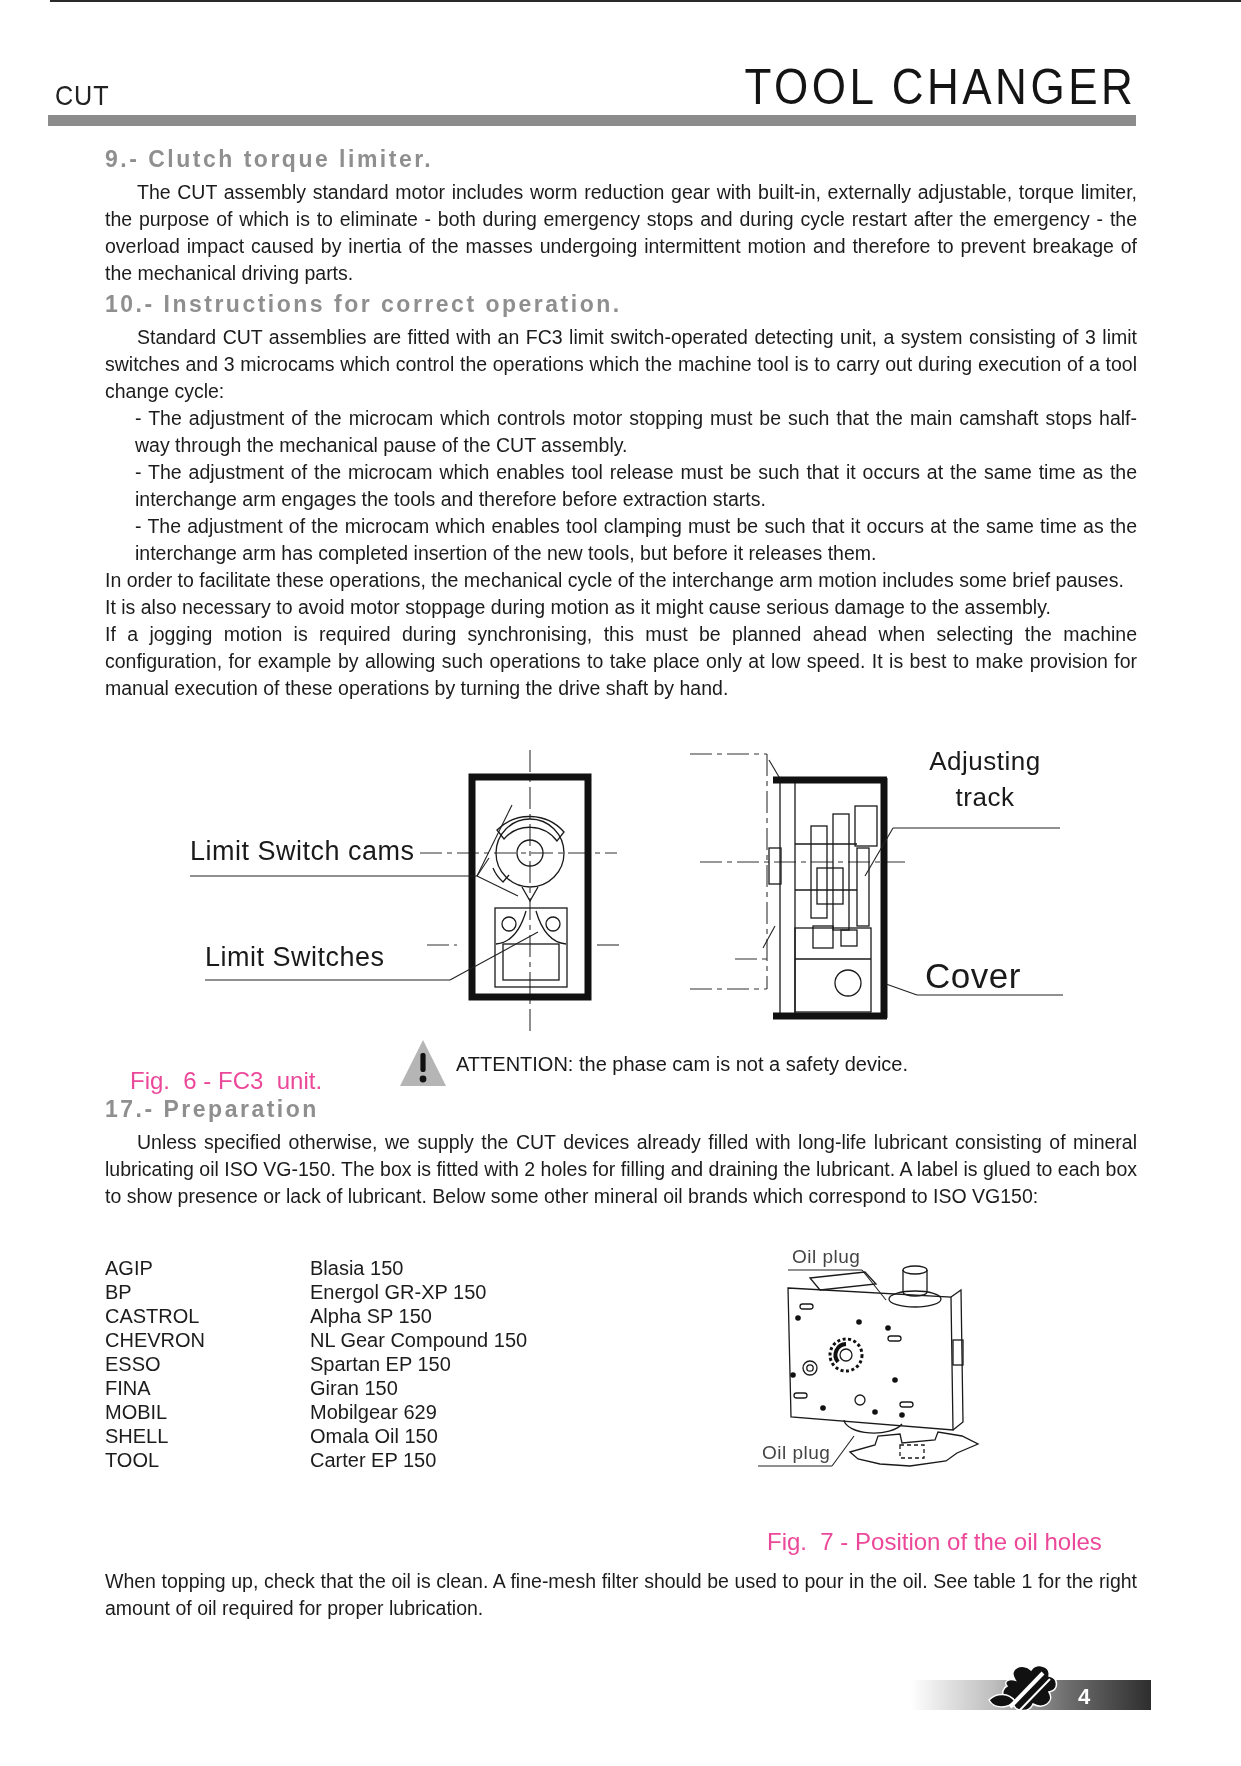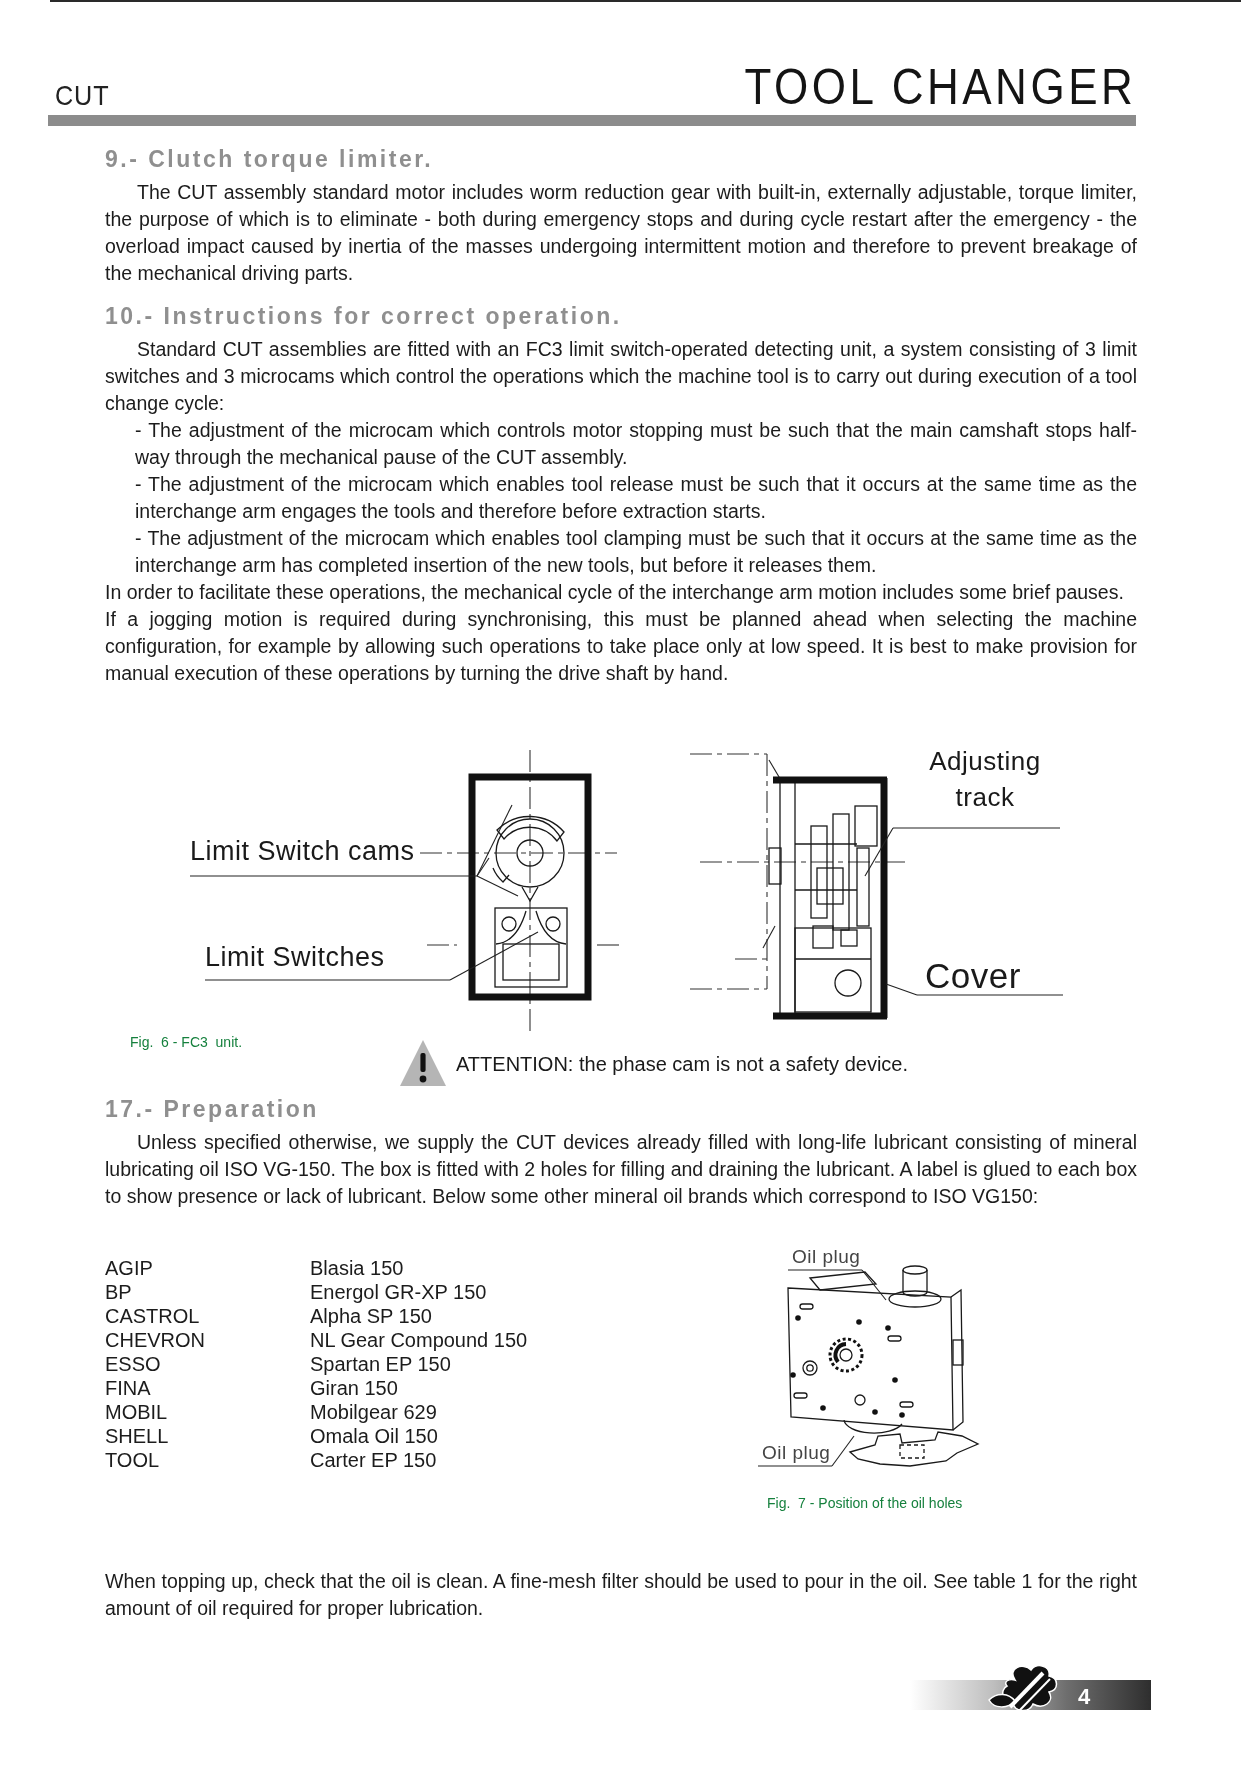--- a/index.html
+++ b/index.html
@@ -17,30 +17,30 @@
          letter-spacing:4px;transform:scaleX(.88);transform-origin:right center;white-space:nowrap;}
   .header-bar{position:absolute;left:48px;top:115px;width:1088px;height:11px;background:#8c8c8c;}
 
   
   .flow{position:absolute;left:105px;width:1032px;font-size:19.5px;line-height:27px;text-align:justify;}
   .flow1{top:146px;}
   .flow2{top:1096px;}
   .flow3{top:1568px;}
   h2.sec{font-size:23px;line-height:26px;font-weight:bold;color:#8f8f8f;letter-spacing:2.5px;
          margin:0 0 7px 0;text-align:left;}
-  h2.sec.gap{margin-top:16px;}
+  h2.sec.gap{margin-top:4px;}
   .flow p{margin:0;}
   p.indent{text-indent:32px;}
   .bullet{margin-left:30px !important;}
 
   
   .fig{position:absolute;}
   .fig svg{position:absolute;left:0;top:0;}
   .fig-label{position:absolute;color:#1a1a1a;white-space:nowrap;letter-spacing:.5px;}
-  .caption{position:absolute;font-size:14px;color:#15803d;white-space:pre;}
+  .caption{position:absolute;font-size:24px;color:#ec4899;white-space:pre;margin-top:33px;}
 
   .fig6{left:105px;top:748px;width:1032px;height:292px;}
   .lbl-cams{left:85px;top:88px;font-size:27px;}
   .lbl-switches{left:100px;top:194px;font-size:27px;}
   .lbl-adjtrack{left:795px;top:-5px;width:170px;font-size:26px;line-height:36px;text-align:center;white-space:normal;}
   .lbl-cover{left:820px;top:208px;font-size:35px;}
   .cap-fig6{left:130px;top:1034px;}
 
   .attention{position:absolute;left:398px;top:1038px;display:flex;align-items:center;gap:8px;}
   .attention .txt{font-size:20px;color:#1a1a1a;}
@@ -77,20 +77,21 @@
 
   <div class="flow flow1">
     <h2 class="sec">9.- Clutch torque limiter.</h2>
     <p class="indent">The CUT assembly standard motor includes worm reduction gear with built-in, externally adjustable, torque limiter, the purpose of which is to eliminate - both during emergency stops and during cycle restart after the emergency - the overload impact caused by inertia of the masses undergoing intermittent motion and therefore to prevent breakage of the mechanical driving parts.</p>
     <h2 class="sec gap">10.- Instructions for correct operation.</h2>
     <p class="indent">Standard CUT assemblies are fitted with an FC3 limit switch-operated detecting unit, a system consisting of 3 limit switches and 3 microcams which control the operations which the machine tool is to carry out during execution of a tool change cycle:</p>
     <p class="bullet">- The adjustment of the microcam which controls motor stopping must be such that the main camshaft stops half-way through the mechanical pause of the CUT assembly.</p>
     <p class="bullet">- The adjustment of the microcam which enables tool release must be such that it occurs at the same time as the interchange arm engages the tools and therefore before extraction starts.</p>
     <p class="bullet">- The adjustment of the microcam which enables tool clamping must be such that it occurs at the same time as the interchange arm has completed insertion of the new tools, but before it releases them.</p>
     <p>In order to facilitate these operations, the mechanical cycle of the interchange arm motion includes some brief pauses.</p>
+    <p>It is also necessary to avoid motor stoppage during motion as it might cause serious damage to the assembly.</p>
     <p>If a jogging motion is required during synchronising, this must be planned ahead when selecting the machine configuration, for example by allowing such operations to take place only at low speed. It is best to make provision for manual execution of these operations by turning the drive shaft by hand.</p>
   </div>
 
   <div class="fig fig6">
     <svg width="1032" height="292" viewBox="0 0 1032 292">
 
       <g>
         <line class="cl" x1="425" y1="2" x2="425" y2="286"></line>
         <line class="cl" x1="315" y1="105" x2="512" y2="105"></line>
         <line class="cl" x1="322" y1="197" x2="352" y2="197"></line>

